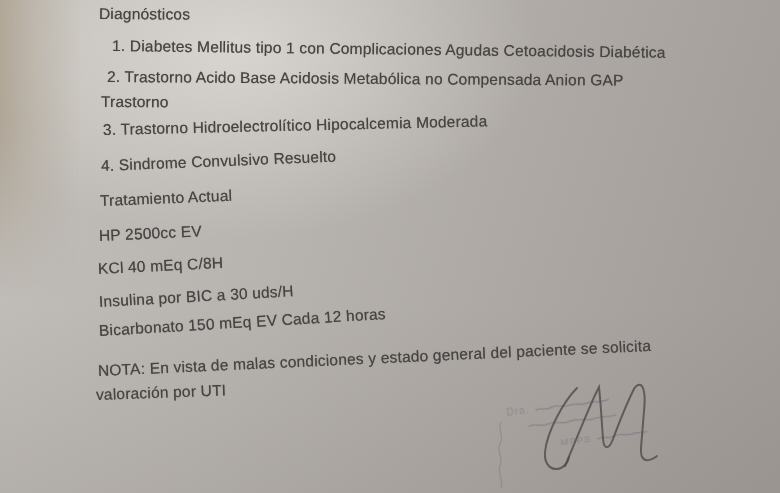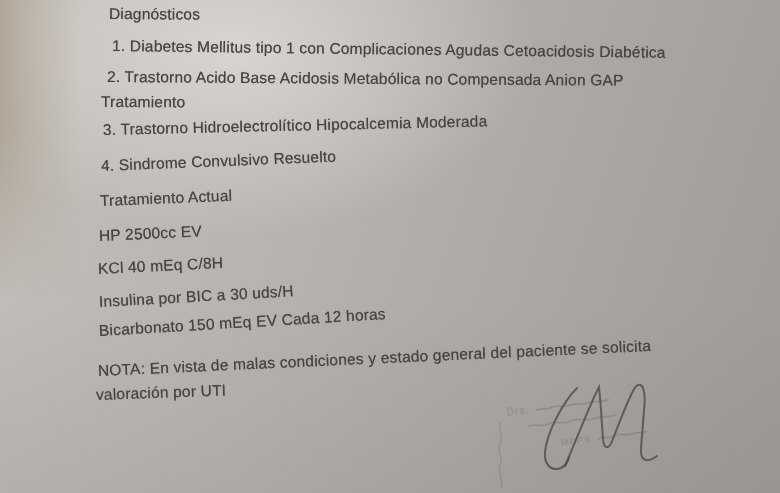--- a/index.html
+++ b/index.html
@@ -21,21 +21,21 @@
   }
   .tl{
     position:absolute;
     white-space:nowrap;
     font-size:15.5px;
     letter-spacing:0.2px;
     color:#474543;
     text-shadow:0 0 0.7px rgba(71,69,67,0.75);
     transform-origin:0 50%;
   }
-  .t-title{left:109px;top:5px;transform:rotate(.4deg)}
+  .t-title{left:99px;top:5px;transform:rotate(.4deg)}
   .t-d1{left:112px;top:37px;transform:rotate(.7deg)}
   .t-d2a{left:107px;top:68px;transform:rotate(.4deg)}
   .t-d2b{left:101px;top:93px;transform:rotate(.2deg)}
   .t-d3{left:103px;top:121px;transform:rotate(-1.3deg)}
   .t-d4{left:101px;top:157px;transform:rotate(-2.3deg)}
   .t-th{left:100px;top:192px;transform:rotate(-2.3deg)}
   .t-t0{left:99px;top:227px;transform:rotate(-2.6deg)}
   .t-t1{left:98px;top:260px;transform:rotate(-2.8deg)}
   .t-t2{left:99px;top:293px;transform:rotate(-3.2deg)}
   .t-t3{left:99px;top:322px;transform:rotate(-3.4deg)}
@@ -64,21 +64,21 @@
 
 <div class="photo">
 
   <div class="shade-left"></div>
 
   <div class="tl t-title">Diagnósticos</div>
 
   <div>
     <div class="tl t-d1">1. Diabetes Mellitus tipo 1 con Complicaciones Agudas Cetoacidosis Diabética</div>
     <div class="tl t-d2a">2. Trastorno Acido Base Acidosis Metabólica no Compensada Anion GAP</div>
-    <div class="tl t-d2b">Tratamiento</div>
+    <div class="tl t-d2b">Trastorno</div>
     <div class="tl t-d3">3. Trastorno Hidroelectrolítico Hipocalcemia Moderada</div>
     <div class="tl t-d4">4. Sindrome Convulsivo Resuelto</div>
   </div>
 
   <div class="tl t-th">Tratamiento Actual</div>
 
   <div>
     <div class="tl t-t0">HP 2500cc EV</div>
     <div class="tl t-t1">KCl 40 mEq C/8H</div>
     <div class="tl t-t2">Insulina por BIC a 30 uds/H</div>

